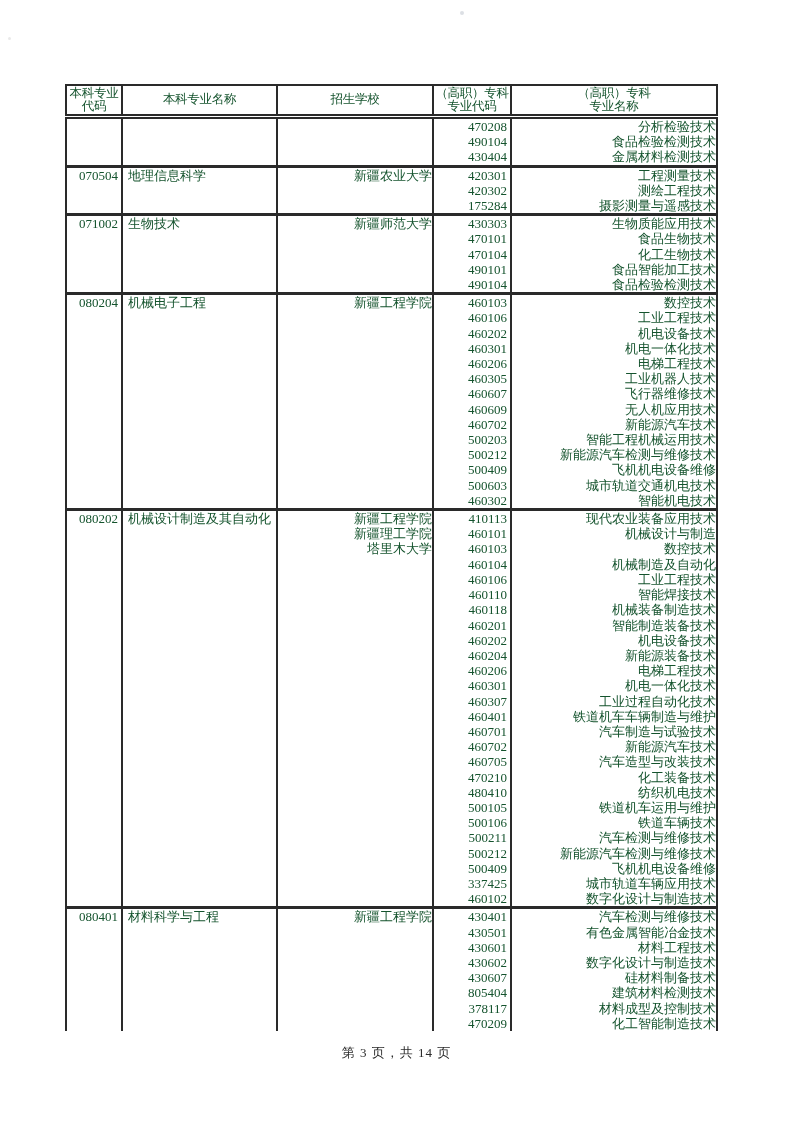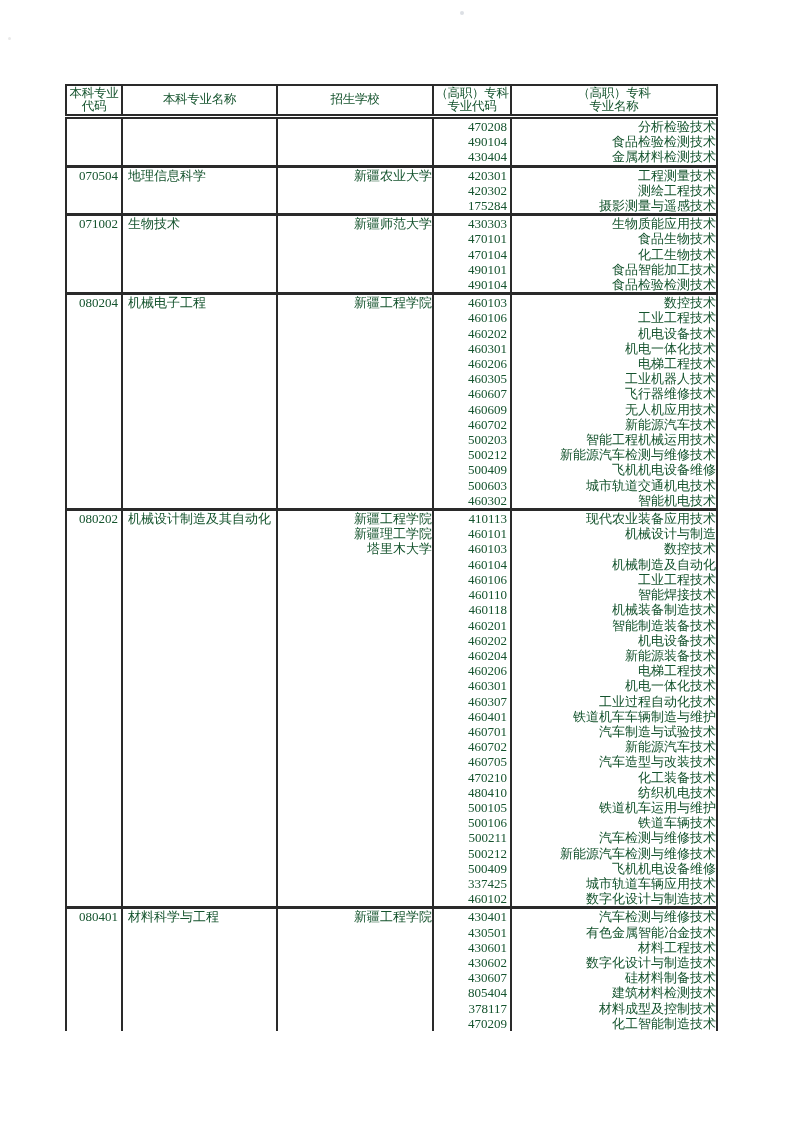--- a/index.html
+++ b/index.html
@@ -383,13 +383,14 @@
           <td class="c4">378117</td>
           <td class="c5">材料成型及控制技术</td>
         </tr>
         <tr>
           <td class="c4">470209</td>
           <td class="c5">化工智能制造技术</td>
         </tr>
       </tbody>
   </table>
 
+  <div class="footer">第 3 页，共 14 页</div>
 </div>
 
 </body></html>

